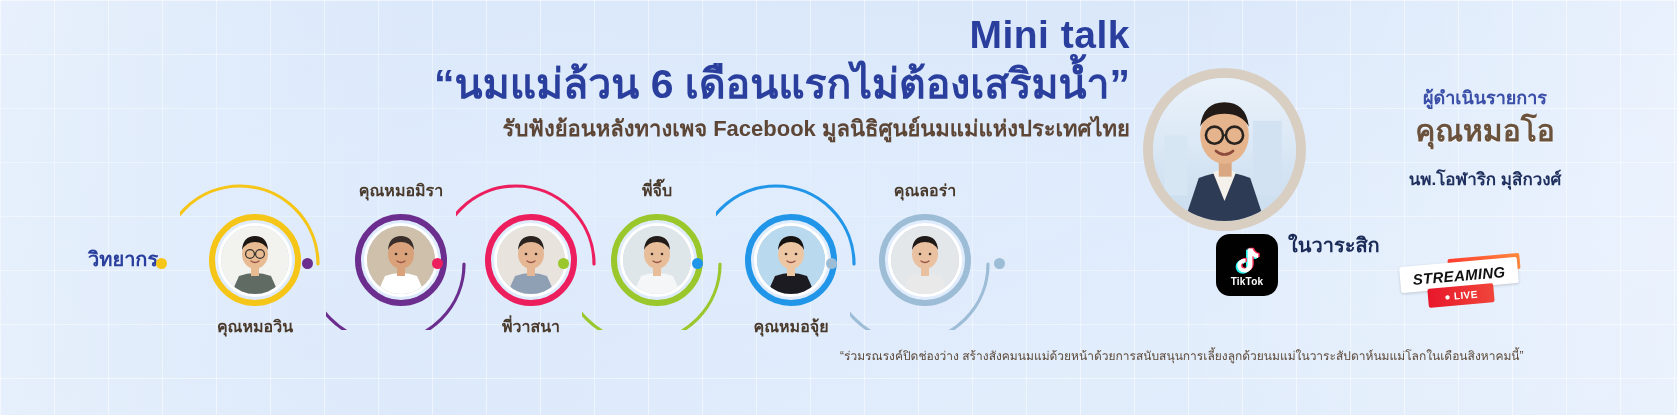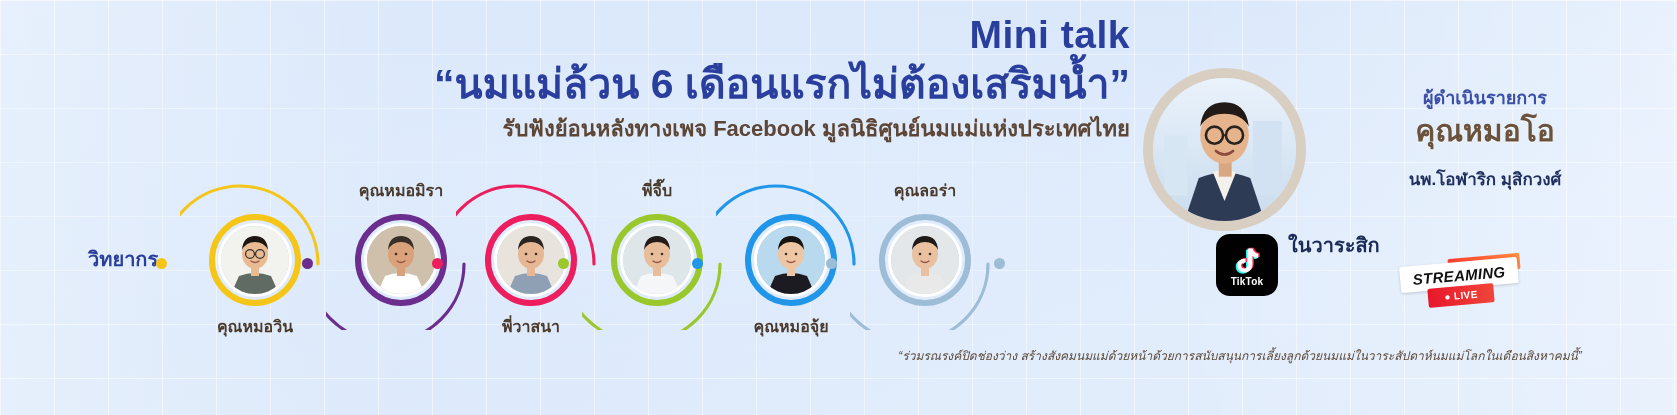--- a/index.html
+++ b/index.html
@@ -102,22 +102,22 @@
     background:linear-gradient(90deg,#ff3b30,#ff8a3d);transform:rotate(-5deg);border-radius:2px;
   }
   .live-badge{
     position:absolute;left:28px;top:24px;width:66px;height:19px;
     background:linear-gradient(90deg,#e8172b,#f0453a);transform:rotate(-5deg);
     display:flex;align-items:center;justify-content:center;border-radius:2px;
   }
   .live-badge span{font-size:10px;font-weight:bold;color:#fff;letter-spacing:.4px;}
 
   .caption{
-    position:absolute;left:840px;top:346px;width:800px;text-align:center;
-    font-size:12px;font-style:italic;color:#5c4a3a;white-space:nowrap;
+    position:absolute;left:840px;top:346px;width:800px;text-align:left;
+    font-size:12px;color:#5c4a3a;white-space:nowrap;
   }
 </style>
 </head>
 <body>
 
 <div id="banner">
   <div class="grid-fade"></div>
 
   <div class="head">
     <div class="mini-talk">Mini talk</div>

